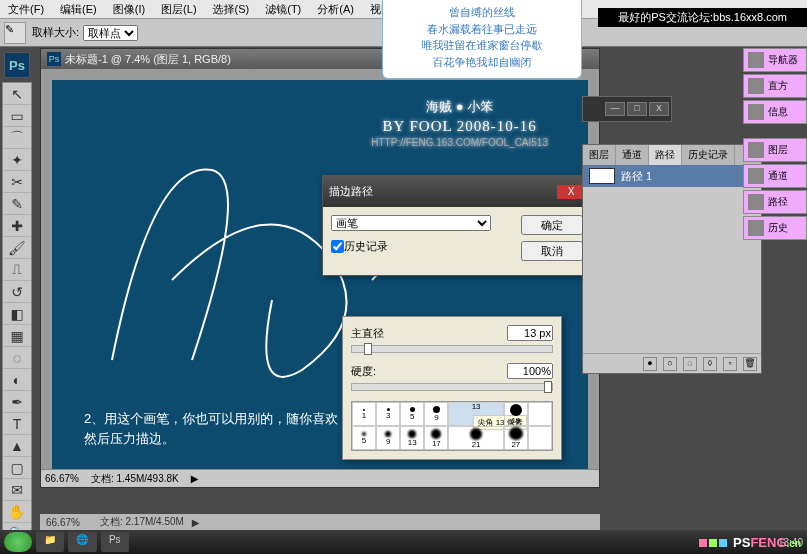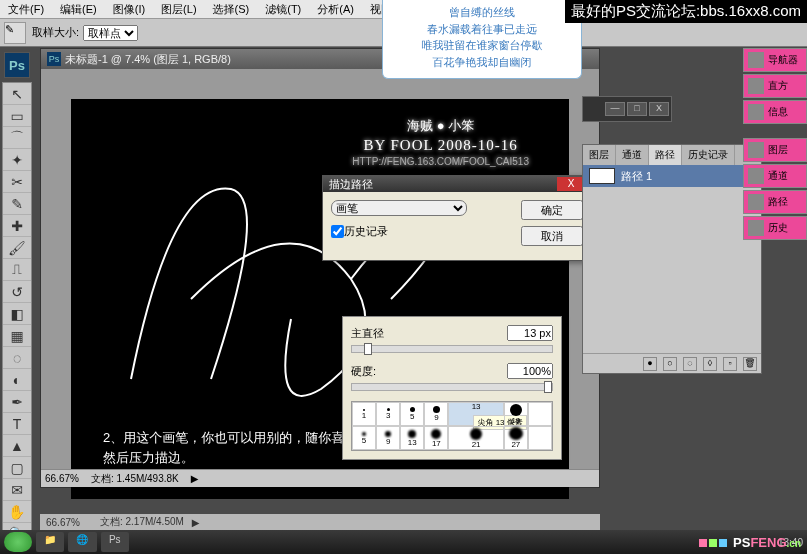--- a/index.html
+++ b/index.html
@@ -10,37 +10,37 @@
 .optbar .ico { width: 22px; height: 22px; background: #ddd; border: 1px solid #999; margin-right: 6px; }
 .optbar select { font-size: 11px; margin-left: 4px; }
 .ps-icon { position: absolute; left: 4px; top: 52px; width: 26px; height: 26px; background: #0a3a66; color: #8cc; display: flex; align-items: center; justify-content: center; font-weight: bold; font-size: 13px; border: 1px solid #555; }
 .toolbox { position: absolute; left: 2px; top: 82px; width: 30px; background: #c8c8c8; border: 1px solid #888; display: flex; flex-direction: column; }
 .toolbox div { width: 28px; height: 22px; display: flex; align-items: center; justify-content: center; font-size: 14px; color: #333; border-bottom: 1px solid #b0b0b0; cursor: pointer; }
 .toolbox .swatch { height: 30px; position: relative; }
 .toolbox .swatch .fg { width: 14px; height: 14px; background: #000; border: 1px solid #fff; position: absolute; left: 3px; top: 3px; }
 .doc-window { position: absolute; left: 40px; top: 48px; width: 560px; height: 440px; background: #9a9a9a; border: 1px solid #333; }
 .doc-title { background: linear-gradient(#7a7a7a,#5a5a5a); color: #eee; height: 20px; padding: 2px 6px; font-size: 11px; display: flex; align-items: center; }
 .doc-title .picon { width: 14px; height: 14px; background: #0a3a66; color: #8cc; font-size: 9px; display: inline-flex; align-items: center; justify-content: center; margin-right: 4px; }
-.canvas-area { background: #000000; margin: 30px; height: 400px; position: relative; overflow: hidden; }
+.canvas-area { background: #0c4a6e; margin: 11px; height: 400px; position: relative; overflow: hidden; }
 .sig { position: absolute; left: 20px; top: 40px; width: 380px; height: 260px; }
 .sig path { stroke: #fff; stroke-width: 2; fill: none; }
 .credit { position: absolute; right: 40px; top: 18px; color: #fff; text-align: center; font-size: 13px; text-shadow: 0 0 4px #fff; }
 .credit .line2 { font-family: serif; font-size: 15px; letter-spacing: 1px; margin-top: 2px; }
 .credit .line3 { font-size: 10px; color: #aaa; margin-top: 2px; }
 .caption { position: absolute; left: 32px; bottom: 32px; color: #fff; font-size: 13px; line-height: 1.5; }
 .doc-status { position: absolute; bottom: 0; left: 0; right: 0; height: 18px; background: #c8c8c8; display: flex; align-items: center; font-size: 10px; padding: 0 4px; border-top: 1px solid #888; }
 .doc-status span { margin-right: 12px; }
 .tooltip-box { position: absolute; left: 382px; top: 0; width: 200px; background: #fff; border: 1px solid #89b4d6; border-top: none; border-radius: 0 0 6px 6px; padding: 4px 8px 8px; text-align: center; font-size: 11px; color: #3a7bbf; line-height: 1.5; }
-.watermark { position: absolute; right: 0; top: 0; background: #000; color: #fff; font-size: 15px; padding: 2px 6px; }
+.watermark { position: absolute; right: 0; top: 8px; background: #000; color: #fff; font-size: 11px; padding: 2px 20px; }
 .stroke-dialog { position: absolute; left: 322px; top: 175px; width: 270px; background: #ece9d8; border: 1px solid #555; box-shadow: 2px 2px 6px rgba(0,0,0,0.4); }
-.stroke-dialog .titlebar { background: linear-gradient(#555,#333); color: #fff; height: 16px; padding: 2px 6px; display: flex; justify-content: space-between; align-items: center; font-size: 11px; }
+.stroke-dialog .titlebar { background: linear-gradient(#555,#333); color: #fff; height: 31px; padding: 2px 6px; display: flex; justify-content: space-between; align-items: center; font-size: 11px; }
 .stroke-dialog .titlebar .close { background: #c33; width: 28px; height: 14px; color: #fff; text-align: center; font-size: 10px; line-height: 14px; cursor: pointer; }
 .stroke-dialog .body { padding: 8px; display: flex; }
 .stroke-dialog .left { flex: 1; }
-.stroke-dialog select { width: 136px; font-size: 11px; border-radius: 7px; }
+.stroke-dialog select { width: 160px; font-size: 11px; }
 .stroke-dialog .chk { margin-top: 8px; display: flex; align-items: center; }
 .stroke-dialog .right button { display: block; width: 62px; height: 20px; margin-bottom: 6px; font-size: 11px; }
 .brush-panel { position: absolute; left: 342px; top: 316px; width: 220px; background: #ece9d8; border: 1px solid #888; padding: 8px; box-shadow: 2px 2px 6px rgba(0,0,0,0.4); }
 .brush-panel .row { display: flex; justify-content: space-between; align-items: center; margin-bottom: 4px; font-size: 11px; }
 .brush-panel input[type=text] { width: 46px; font-size: 11px; text-align: right; }
 .brush-panel .slider { height: 8px; background: #ddd; border: 1px solid #aaa; margin-bottom: 10px; position: relative; }
 .brush-panel .slider .thumb { width: 8px; height: 12px; background: #fff; border: 1px solid #666; position: absolute; top: -3px; }
 .brush-grid { display: grid; grid-template-columns: repeat(7, 1fr); border: 1px solid #999; background: #fff; }
 .brush-grid div { height: 24px; border: 1px solid #ccc; display: flex; flex-direction: column; align-items: center; justify-content: center; font-size: 8px; position: relative; }
 .brush-grid .dot { border-radius: 50%; background: #000; }
@@ -50,21 +50,21 @@
 .paths-panel .tabs { display: flex; background: #b8b8b8; height: 20px; font-size: 10px; }
 .paths-panel .tabs span { padding: 3px 6px; border-right: 1px solid #999; }
 .paths-panel .tabs .active { background: #d8d8d8; }
 .paths-panel .item { background: #5a7aa8; color: #fff; height: 22px; display: flex; align-items: center; padding: 0 6px; font-size: 11px; }
 .paths-panel .item .thumb { width: 26px; height: 16px; background: #fff; border: 1px solid #333; margin-right: 6px; }
 .paths-panel .footer { position: absolute; bottom: 0; left: 0; right: 0; height: 20px; background: #c8c8c8; border-top: 1px solid #999; display: flex; justify-content: flex-end; align-items: center; padding: 0 4px; gap: 6px; }
 .paths-panel .footer span { width: 14px; height: 14px; border: 1px solid #888; display: inline-block; font-size: 9px; text-align: center; }
 .mini-win { position: absolute; left: 582px; top: 96px; width: 90px; height: 26px; background: #333; border: 1px solid #666; display: flex; justify-content: flex-end; align-items: center; padding: 0 2px; }
 .mini-win span { width: 20px; height: 14px; background: #555; color: #ccc; border: 1px solid #777; font-size: 9px; text-align: center; margin-left: 2px; }
 .right-dock { position: absolute; right: 0; top: 48px; width: 64px; }
-.right-dock .drow { background: #ec4899; border: 1px solid #888; height: 24px; margin-bottom: 2px; display: flex; align-items: center; padding: 0 4px; font-size: 10px; }
+.right-dock .drow { background: #f0abfc; border: 1px solid #888; height: 24px; margin-bottom: 2px; display: flex; align-items: center; padding: 0 4px; font-size: 10px; }
 .right-dock .drow .ico { width: 16px; height: 16px; background: #888; margin-right: 4px; }
 .taskbar { position: absolute; bottom: 0; left: 0; right: 0; height: 24px; background: linear-gradient(#3a3a3a,#1a1a1a); display: flex; align-items: center; padding: 0 4px; }
 .taskbar .start { width: 28px; height: 20px; background: radial-gradient(circle,#6c6,#393); border-radius: 10px; margin-right: 4px; }
 .taskbar .titem { background: #444; color: #ccc; height: 20px; padding: 2px 8px; margin-right: 4px; font-size: 10px; border-radius: 2px; }
 .taskbar .clock { margin-left: auto; color: #ccc; font-size: 10px; }
 .footer-bar { position: absolute; bottom: 24px; left: 40px; height: 16px; background: #b8b8b8; display: flex; align-items: center; font-size: 10px; padding: 0 6px; color: #333; width: 560px; }
 .brand { position: absolute; right: 6px; bottom: 4px; font-size: 13px; font-weight: bold; text-align: right; }
 .brand .p1 { color: #fff; }
 .brand .p2 { color: #f7a; }
 .brand .p3 { color: #9f6; font-size: 10px; }

